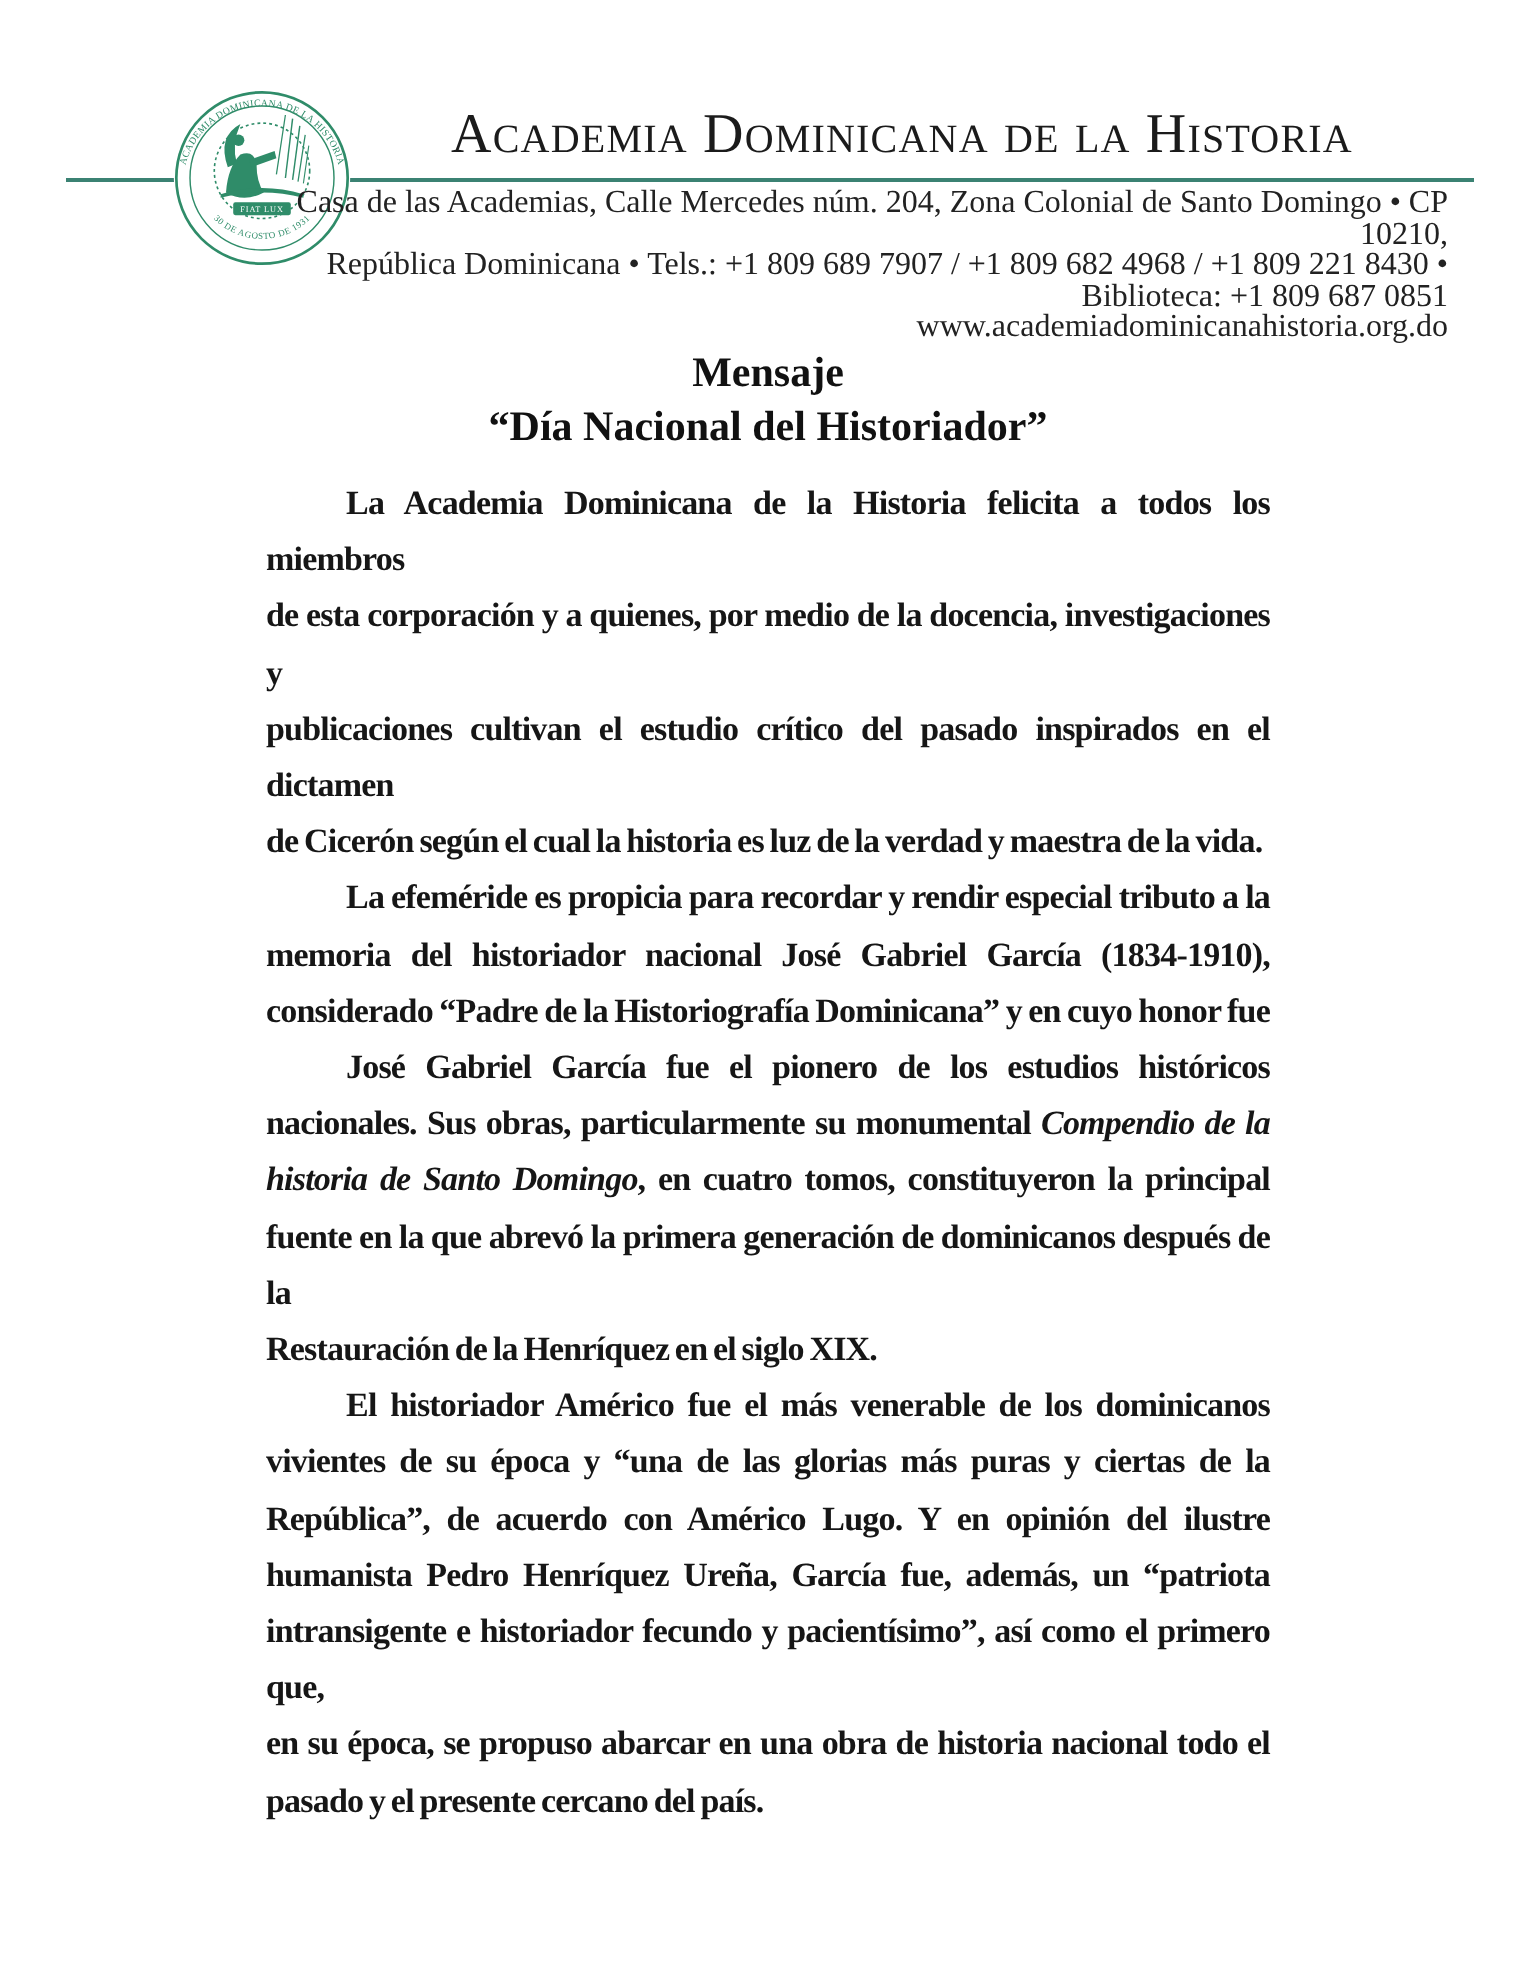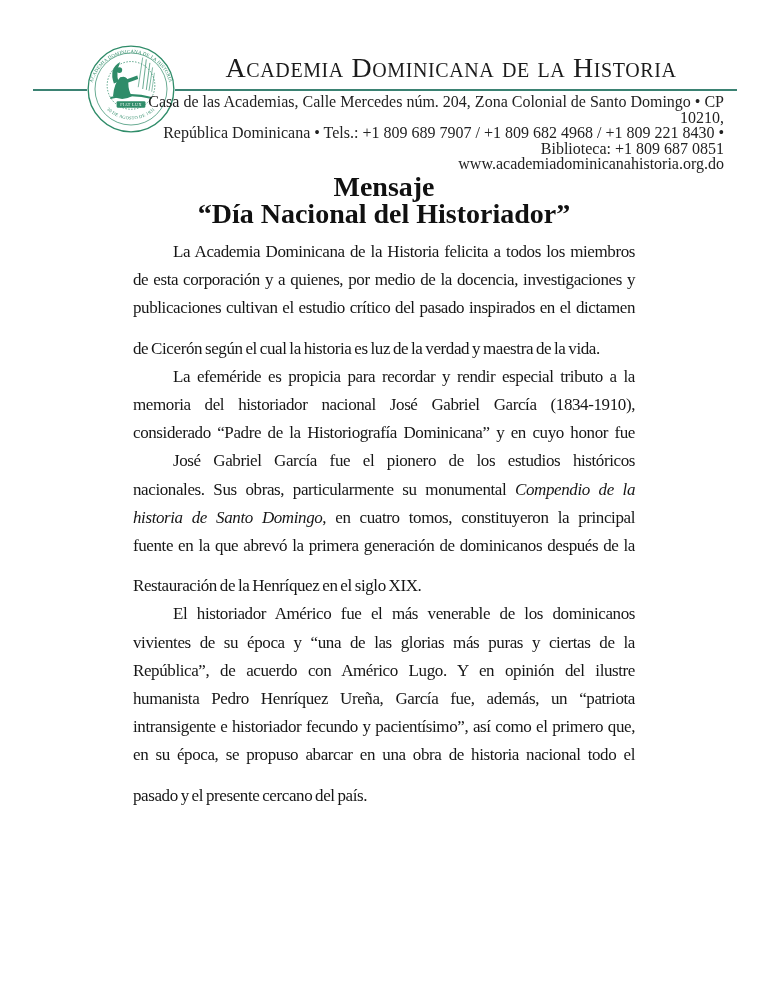--- a/index.html
+++ b/index.html
@@ -45,38 +45,39 @@
   }
   
   .doc{
     position:absolute;
     left:133px;top:173px;
     width:502px;
   }
   .doc-title{
     text-align:center;
     font-weight:bold;
-    font-size:28px;
+    font-size:21px;
     line-height:27px;
     margin-bottom:11px;
     color:#111111;
   }
   .para{margin:0;}
   .line{
     font-size:17px;
     line-height:28.2px;
     letter-spacing:-0.4px;
     word-spacing:-1px;
     text-align:justify;
     text-align-last:justify;
     white-space:normal;
     color:#161616;
+    font-weight:bold;
   }
   .line.first{text-indent:40px;}
-  .line.lastline{text-align-last:left;margin-top:12px;}
+  .line.lastline{text-align-last:left;}
   .italic{font-style:italic;}
 </style>
 </head>
 <body>
 
 <div class="page">
 
   <div class="header-rule"></div>
 
   <svg class="seal" viewBox="0 0 100 100" xmlns="http://www.w3.org/2000/svg">

